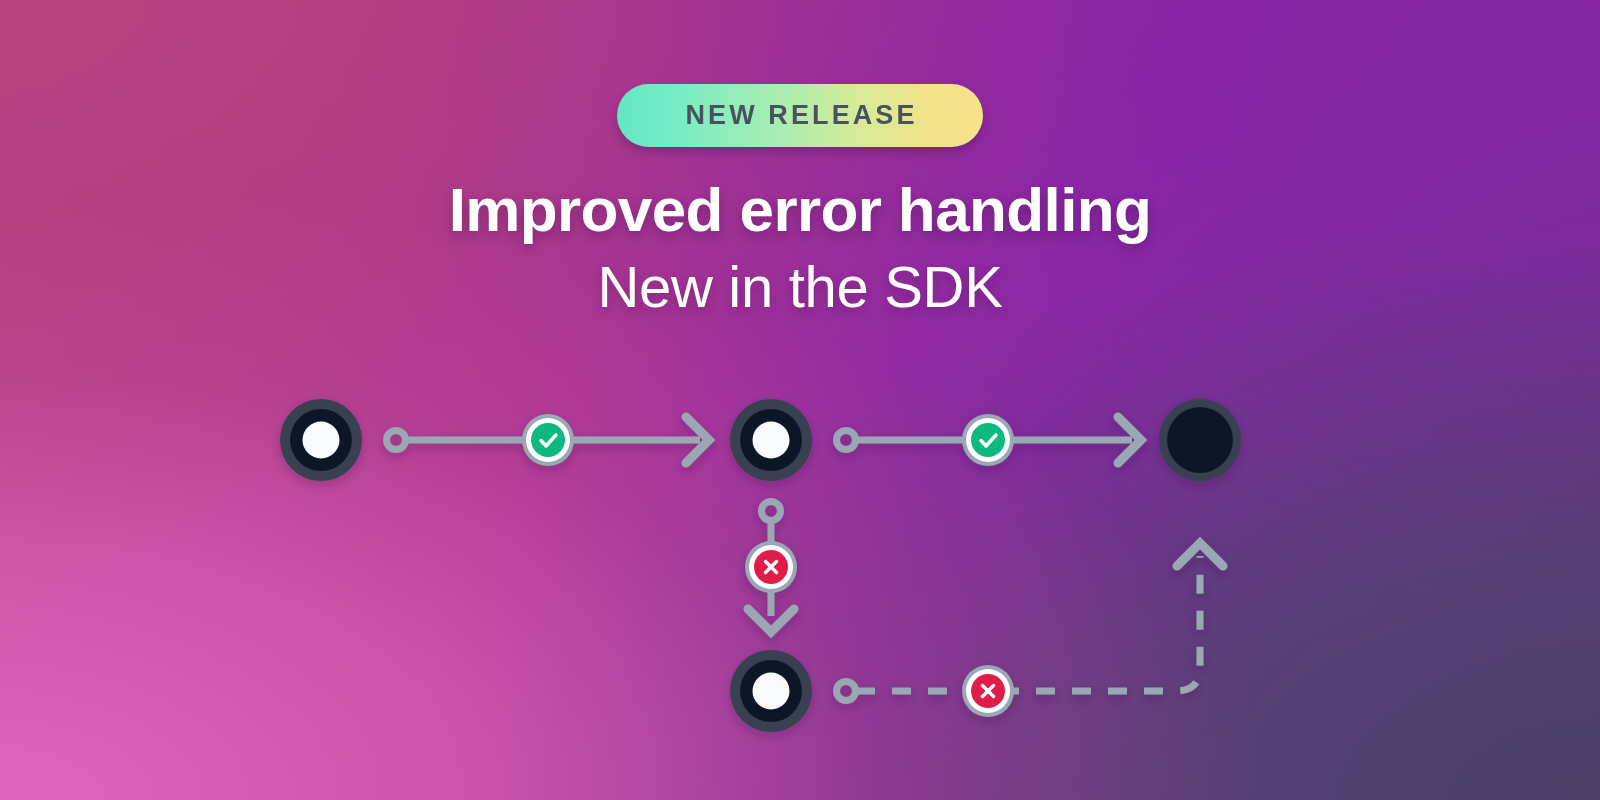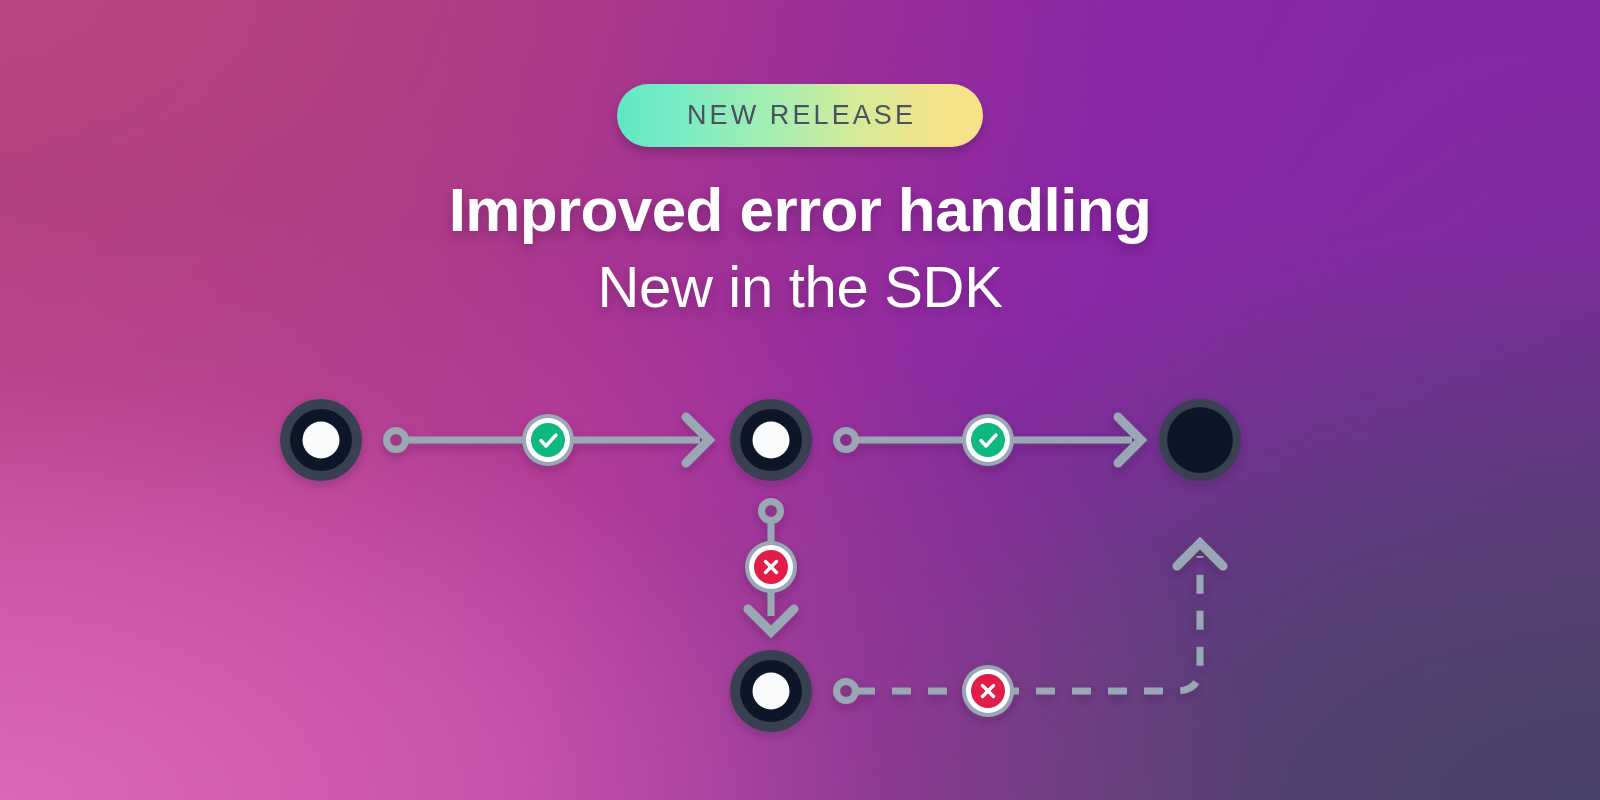--- a/index.html
+++ b/index.html
@@ -38,21 +38,21 @@
     height: 63px;
     border-radius: 32px;
     background-image: linear-gradient(90deg, #63e6c4 0%, #73ecc6 14%, #a8eeb0 44%, #d6eb97 66%, #f4e289 88%, #f7e388 100%);
     box-shadow: 0 5px 10px rgba(52,18,60,0.30);
     display: flex;
     align-items: center;
     justify-content: center;
   }
   #badge-label {
     font-size: 27px;
-    font-weight: normal;
+    font-weight: bold;
     letter-spacing: 3.1px;
     color: #49525f;
     line-height: 1;
     padding-left: 3px;
   }
 
   
   #title, #subtitle {
     position: absolute;
     left: 0;

